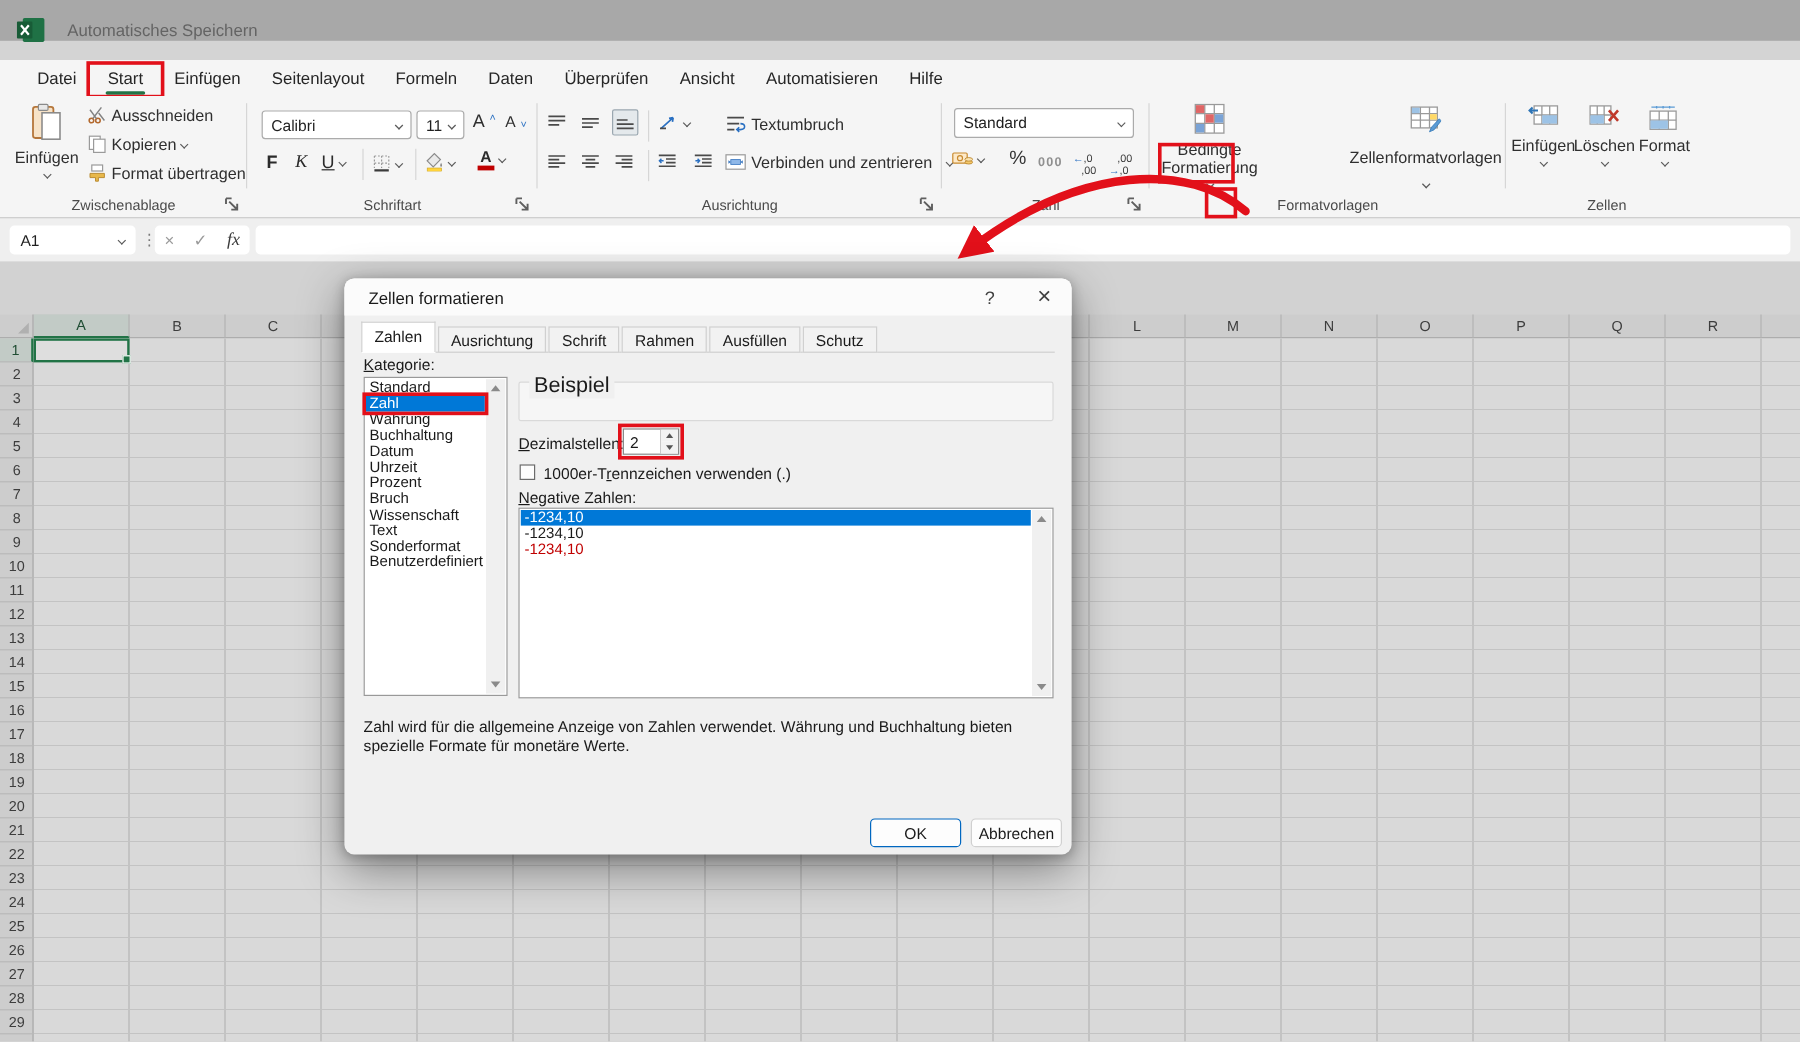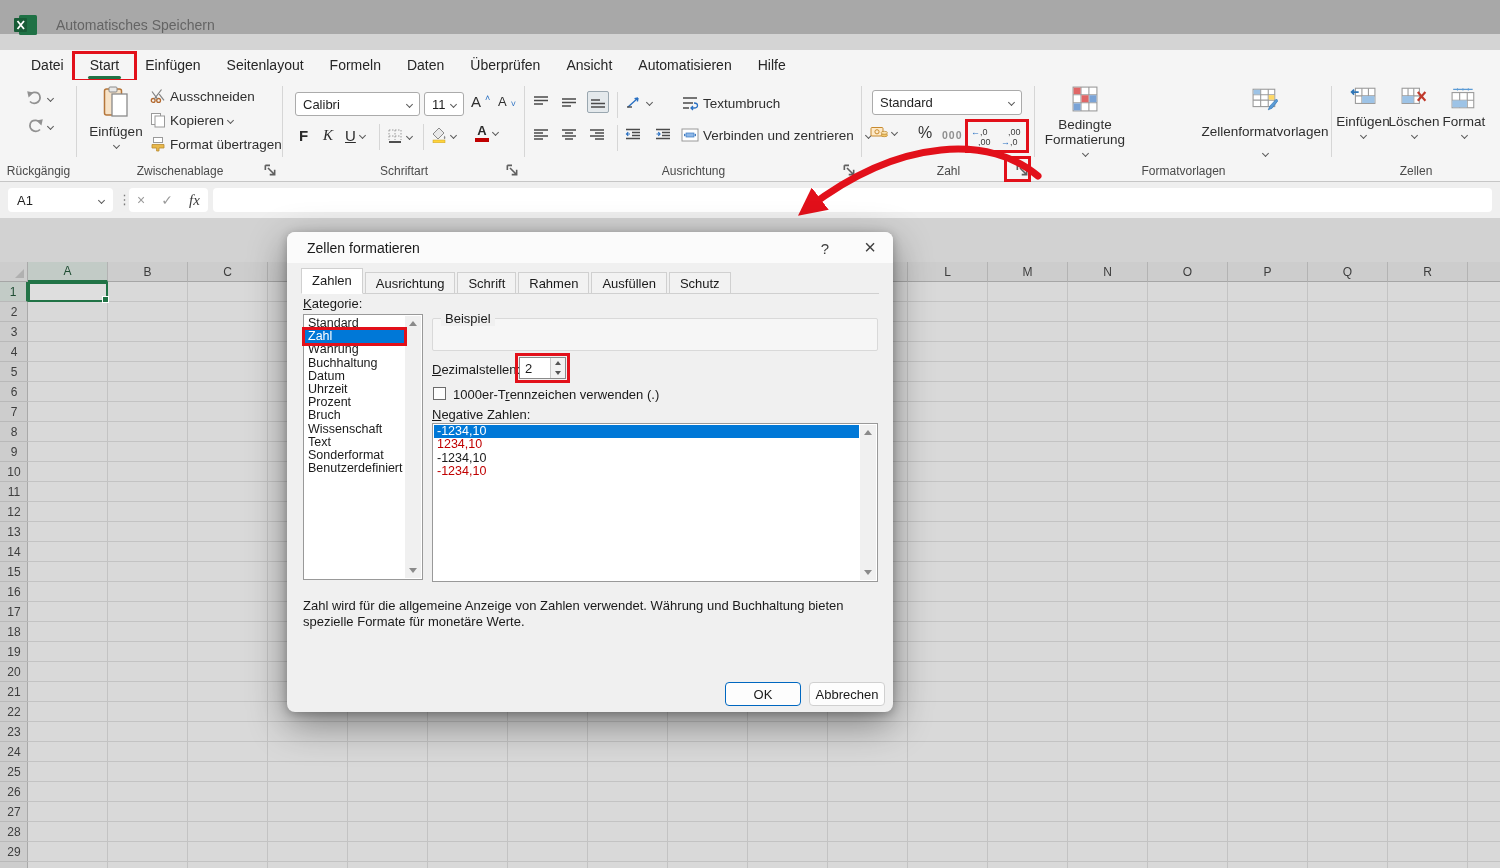--- a/index.html
+++ b/index.html
@@ -92,21 +92,21 @@
   .sarr.up { top:0; } .sarr.down { bottom:0; }
   .tri-up { width:0; height:0; border-left:4px solid transparent; border-right:4px solid transparent; border-bottom:5px solid #8a8a8a; }
   .tri-down { width:0; height:0; border-left:4px solid transparent; border-right:4px solid transparent; border-top:5px solid #8a8a8a; }
   .cat { height:13.2px; line-height:13.2px; padding-left:3px; font-size:12.5px; white-space:nowrap; }
   .cat.selected { background:var(--blue); color:#fff; }
   .cat.annotated { outline:3px solid var(--red); outline-offset:0; position:relative; z-index:3; }
   .neg { height:13.4px; line-height:13.4px; padding-left:3px; font-size:12.5px; }
   .neg.selected { background:var(--blue); color:#fff; }
   .neg.red { color:var(--negred); }
   .fieldset-box { position:absolute; border:1px solid #d9d9d9; border-radius:2px; background:#f6f6f6; }
-  .fieldset-box .legend { position:absolute; top:-8px; left:8px; background:#f0f0f0; padding:0 4px; font-size:13px; }
+  .fieldset-box .legend { position:absolute; top:-8px; left:8px; background:#f0f0f0; padding:0 4px; font-size:18px; }
   .spinbox { position:absolute; width:47px; height:22px; background:#fff; border:1px solid #8a8a8a; display:flex; align-items:center; }
   .spinbox .val { flex:1; padding-left:5px; font-size:13px; }
   .spinbtns { width:15px; height:100%; border-left:1px solid #c9c9c9; display:flex; flex-direction:column; }
   .spinbtns > div { flex:1; display:flex; align-items:center; justify-content:center; background:#f2f2f2; }
   .spin-tri-up { border-left:3.5px solid transparent; border-right:3.5px solid transparent; border-bottom:4px solid #555; width:0; height:0; }
   .spin-tri-down { border-left:3.5px solid transparent; border-right:3.5px solid transparent; border-top:4px solid #555; width:0; height:0; }
   .anno-outline { outline:3px solid var(--red); outline-offset:1px; }
   .cb { position:absolute; width:13px; height:13px; border:1px solid #6b6b6b; background:#fdfdfd; }
   .desc { position:absolute; line-height:16px; }
   .dlgbtn { position:absolute; width:76px; height:24px; border-radius:4px; background:#fdfdfd; border:1px solid #d0d0d0; font-size:13px; display:flex; align-items:center; justify-content:center; }
@@ -146,37 +146,20 @@
 
     <div class="tab">Ansicht</div>
 
     <div class="tab">Automatisieren</div>
 
     <div class="tab">Hilfe</div>
   </div>
 
 <div class="ribbon">
 
-  <div class="rgroup" style="width:77px">
-    <div class="sbtn" style="left:26px;top:10px">
-      <svg class="i18" viewBox="0 0 18 16">
-        <path d="M3.5 4.5 C6 2 10 1.8 12.5 3.5 A5.6 5.6 0 1 1 4 11.5" fill="none" stroke="#919191" stroke-width="1.8"></path>
-        <polygon points="1.2,1.2 7.6,2.4 2.6,7.6" fill="#919191"></polygon>
-      </svg>
-      <span class="chev"></span>
-    </div>
-    <div class="sbtn" style="left:26px;top:38px">
-      <svg class="i18" viewBox="0 0 18 16" style="transform:scaleX(-1)">
-        <path d="M3.5 4.5 C6 2 10 1.8 12.5 3.5 A5.6 5.6 0 1 1 4 11.5" fill="none" stroke="#919191" stroke-width="1.8"></path>
-        <polygon points="1.2,1.2 7.6,2.4 2.6,7.6" fill="#919191"></polygon>
-      </svg>
-      <span class="chev"></span>
-    </div>
-    <div class="grp-label">Rückgängig</div>
-  </div>
 
   <div class="rgroup" style="width:206px">
     <div class="bigbtn" style="left:10px;top:5px;width:58px">
       <svg viewBox="0 0 26 32" style="width:26px;height:34px">
         <rect x="1.5" y="3" width="17" height="26" rx="2" fill="#f7e3c8" stroke="#b5763a" stroke-width="1.5"></rect>
         <rect x="6" y="1" width="8" height="5" rx="1" fill="#e8e8e8" stroke="#8a8a8a"></rect>
         <rect x="9" y="8" width="15" height="22" fill="#fff" stroke="#8a8a8a" stroke-width="1.3"></rect>
       </svg>
       <span class="lbl">Einfügen</span>
       <span class="chev"></span>
@@ -595,21 +578,20 @@
     <span>1000er-T</span><span class="accel">r</span><span>ennzeichen verwenden (.)</span>
   </div>
 
   <div class="dlabel lab-sm" style="left:145px;top:175px">
     <span class="accel">N</span><span>egative Zahlen:</span>
   </div>
   <div class="listbox" style="left:145px;top:191px;width:446px;height:159px">
     <div style="position:absolute;left:1px;top:1px;right:18px">
 
     <div class="neg selected">-1234,10</div>
-        <div class="neg red">1234,10</div>
         <div class="neg">-1234,10</div>
         <div class="neg red">-1234,10</div>
       </div>
     <div class="vscroll">
       <div class="sarr up">
           <div class="tri-up"></div>
         </div>
       <div class="sarr down">
           <div class="tri-down"></div>
         </div>

